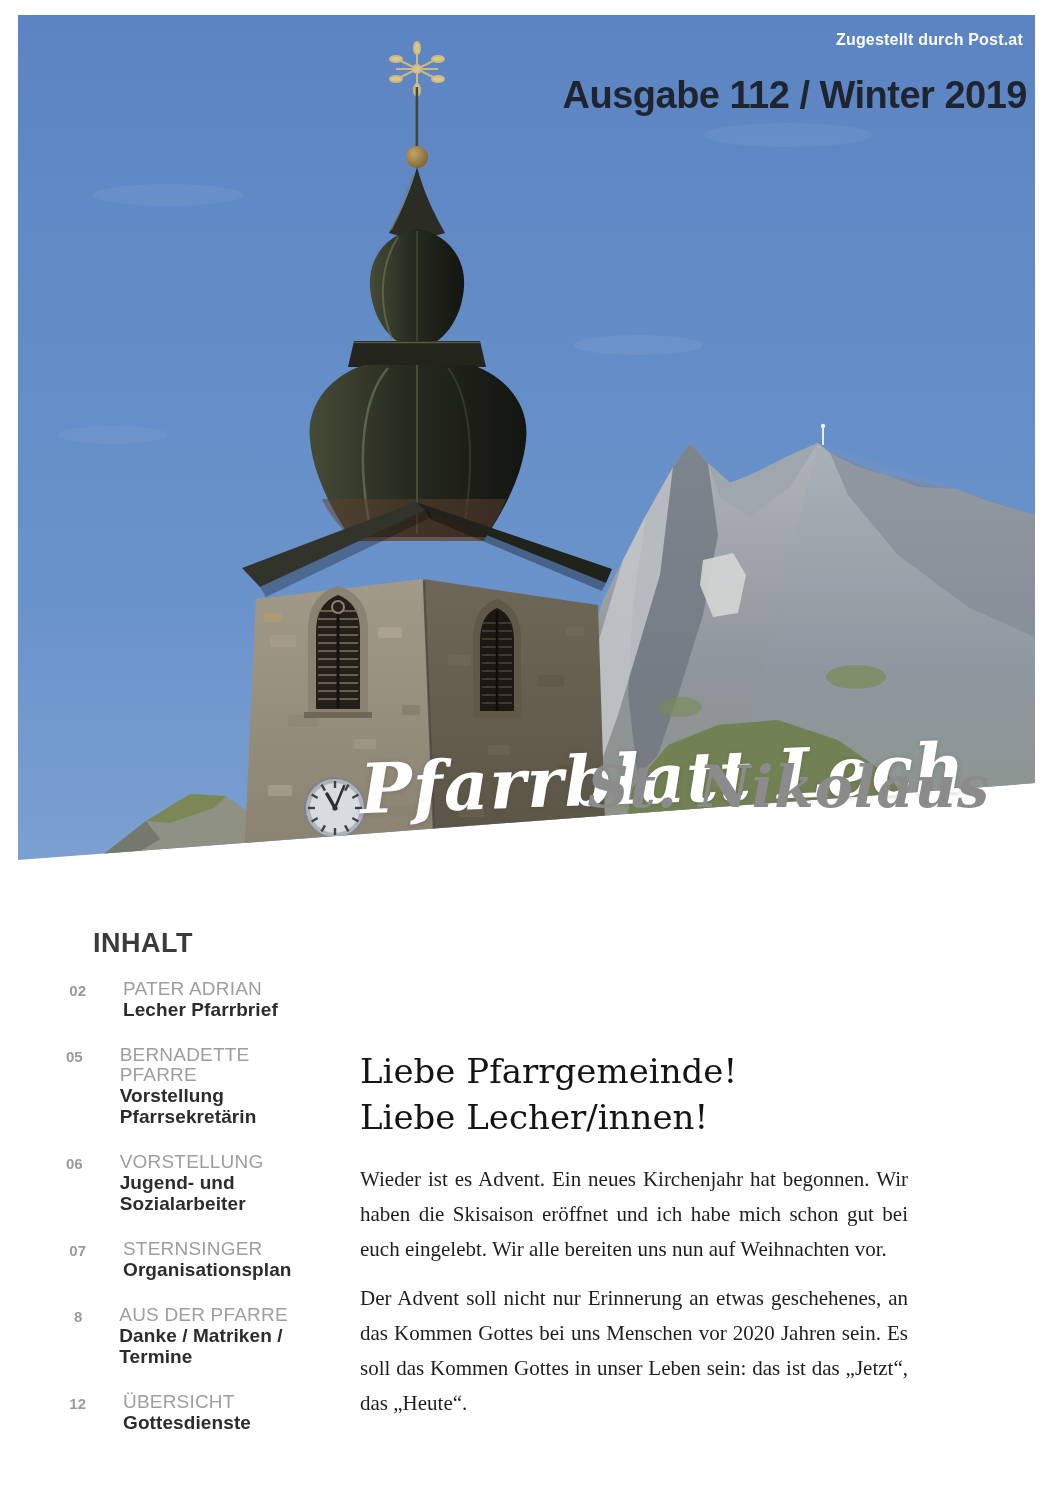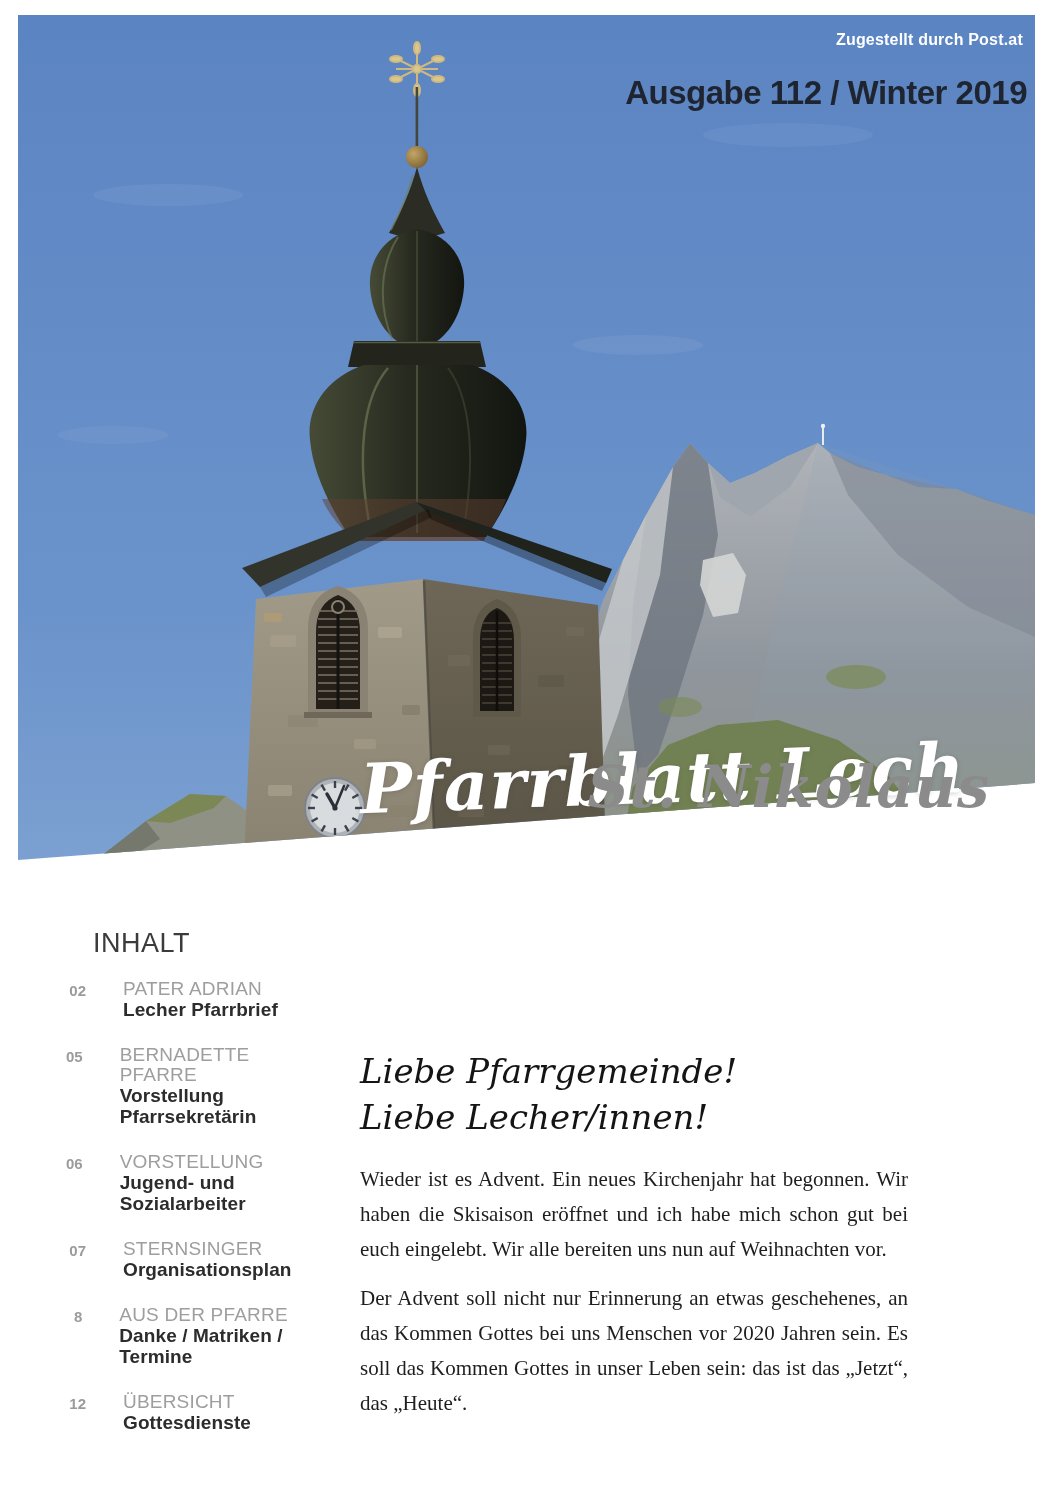--- a/index.html
+++ b/index.html
@@ -8,43 +8,43 @@
 
   
   .photo-wrap{position:absolute;left:18px;top:15px;width:1017px;height:845px;
               clip-path:polygon(0 0,100% 0,100% 90.9%,0 100%);}
   .photo-wrap svg{display:block;width:100%;height:100%;}
 
   
   .delivery-badge{position:absolute;top:31px;right:53px;color:#ffffff;
                   font-size:16px;font-weight:700;letter-spacing:.2px;}
   .issue-line{position:absolute;top:74px;right:49px;color:#1f2530;
-              font-size:33px;font-weight:700;letter-spacing:-.5px;}
+              font-size:38px;font-weight:700;letter-spacing:-.5px;}
   .masthead-title{position:absolute;top:733px;right:109px;color:#ffffff;
                   font-family:"DejaVu Serif",serif;font-style:italic;font-weight:700;
                   font-size:69px;line-height:1;letter-spacing:1px;
                   transform:rotate(-2deg);transform-origin:right bottom;
                   text-shadow:0 1px 5px rgba(70,70,70,.28);white-space:nowrap;}
   .masthead-subtitle{position:absolute;top:758px;right:86px;color:#8b8b8b;
                   font-family:"DejaVu Serif",serif;font-style:italic;font-weight:700;
                   font-size:57px;line-height:1;letter-spacing:1px;white-space:nowrap;}
 
   
   .toc{position:absolute;left:66px;top:928px;width:250px;}
-  .toc-heading{margin:0 0 20px 27px;font-size:27px;font-weight:400;color:#3b3b3b;letter-spacing:.5px;}
+  .toc-heading{margin:0 0 20px 27px;font-size:27px;font-weight:700;color:#3b3b3b;letter-spacing:.5px;}
   .toc-item{display:flex;margin-bottom:25px;gap:30px;}
   .toc-num{width:20px;text-align:right;margin-right:7px;padding-top:3px;
            font-size:15px;font-weight:700;color:#9b9b9b;}
   .toc-lines{display:flex;flex-direction:column;}
   .toc-cat{font-size:19px;line-height:20px;color:#9e9e9e;letter-spacing:.2px;}
   .toc-title{font-size:19px;line-height:21px;color:#2c2c2c;font-weight:700;letter-spacing:.1px;}
 
   
   .article{position:absolute;left:360px;top:1048px;width:548px;}
-  .greeting{margin:0 0 22px 0;font-family:"DejaVu Serif",serif;font-style:italic;
+  .greeting{margin:0 0 22px 0;font-family:"DejaVu Serif",serif;
             font-weight:400;font-size:34px;line-height:46px;color:#141414;}
   .article p{margin:0 0 14px 0;font-family:"Liberation Serif",serif;font-size:21px;
              line-height:35px;color:#1e1e1e;text-align:justify;}
 </style>
 </head>
 <body>
 
 <div class="page">
 
   <div class="photo-wrap">

